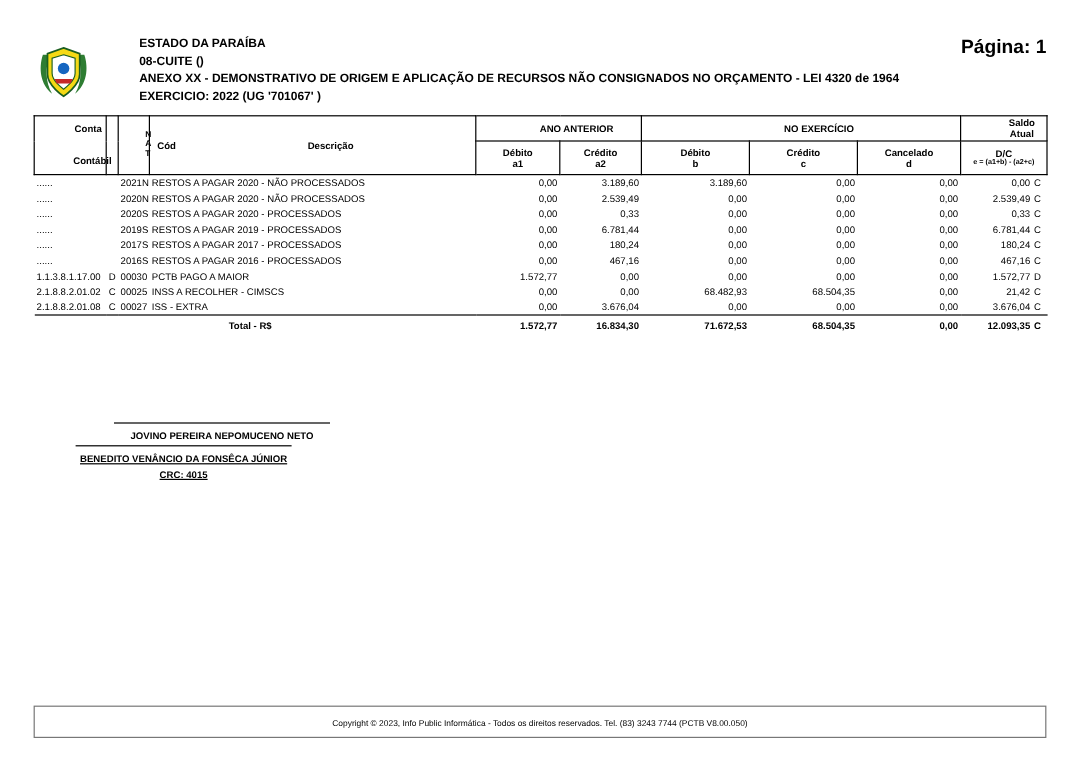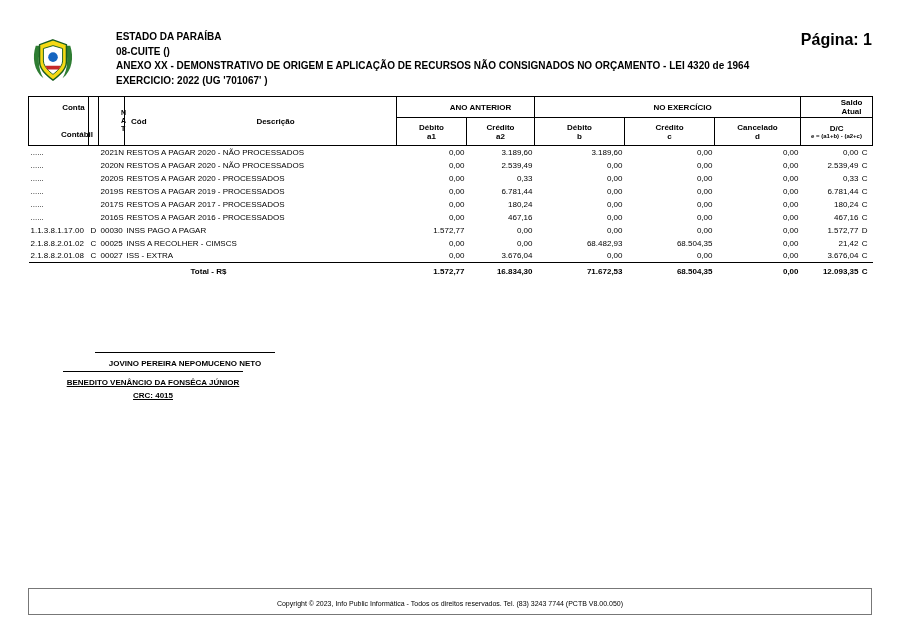--- a/index.html
+++ b/index.html
@@ -221,21 +221,21 @@
           <td class="num">0,00</td>
           <td class="num">0,00</td>
           <td class="num">0,00</td>
           <td class="saldo"><span>467,16</span><span class="dc">C</span></td>
         </tr>
 
         <tr class="data-row">
           <td class="c-conta">1.1.3.8.1.17.00</td>
           <td class="c-nat">D</td>
           <td class="c-cod">00030</td>
-          <td class="c-desc">INSS PAGO A PAGAR</td>
+          <td class="c-desc">PCTB PAGO A MAIOR</td>
           <td class="num">1.572,77</td>
           <td class="num">0,00</td>
           <td class="num">0,00</td>
           <td class="num">0,00</td>
           <td class="num">0,00</td>
           <td class="saldo"><span>1.572,77</span><span class="dc">D</span></td>
         </tr>
 
         <tr class="data-row">
           <td class="c-conta">2.1.8.8.2.01.02</td>

